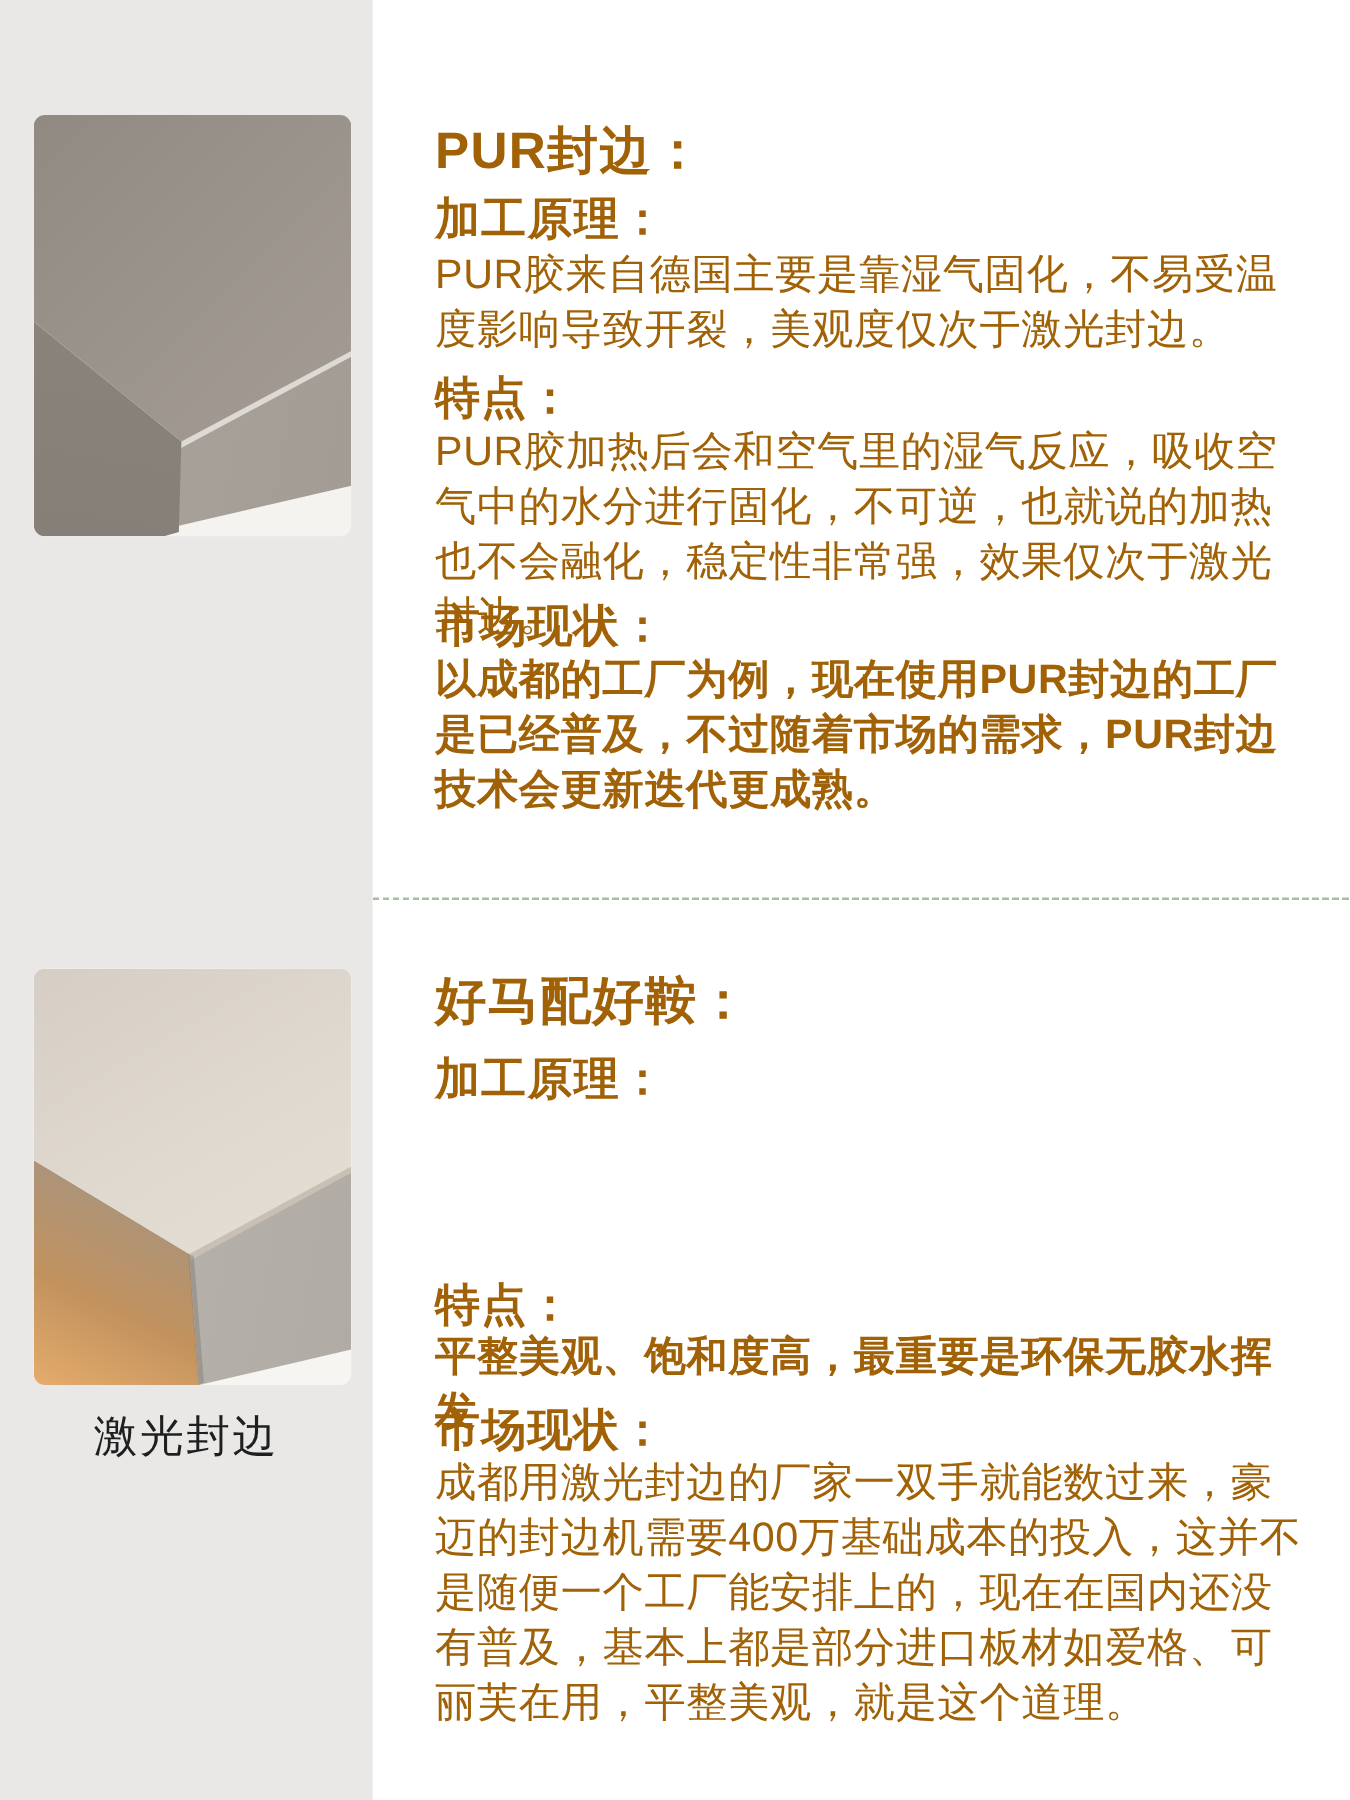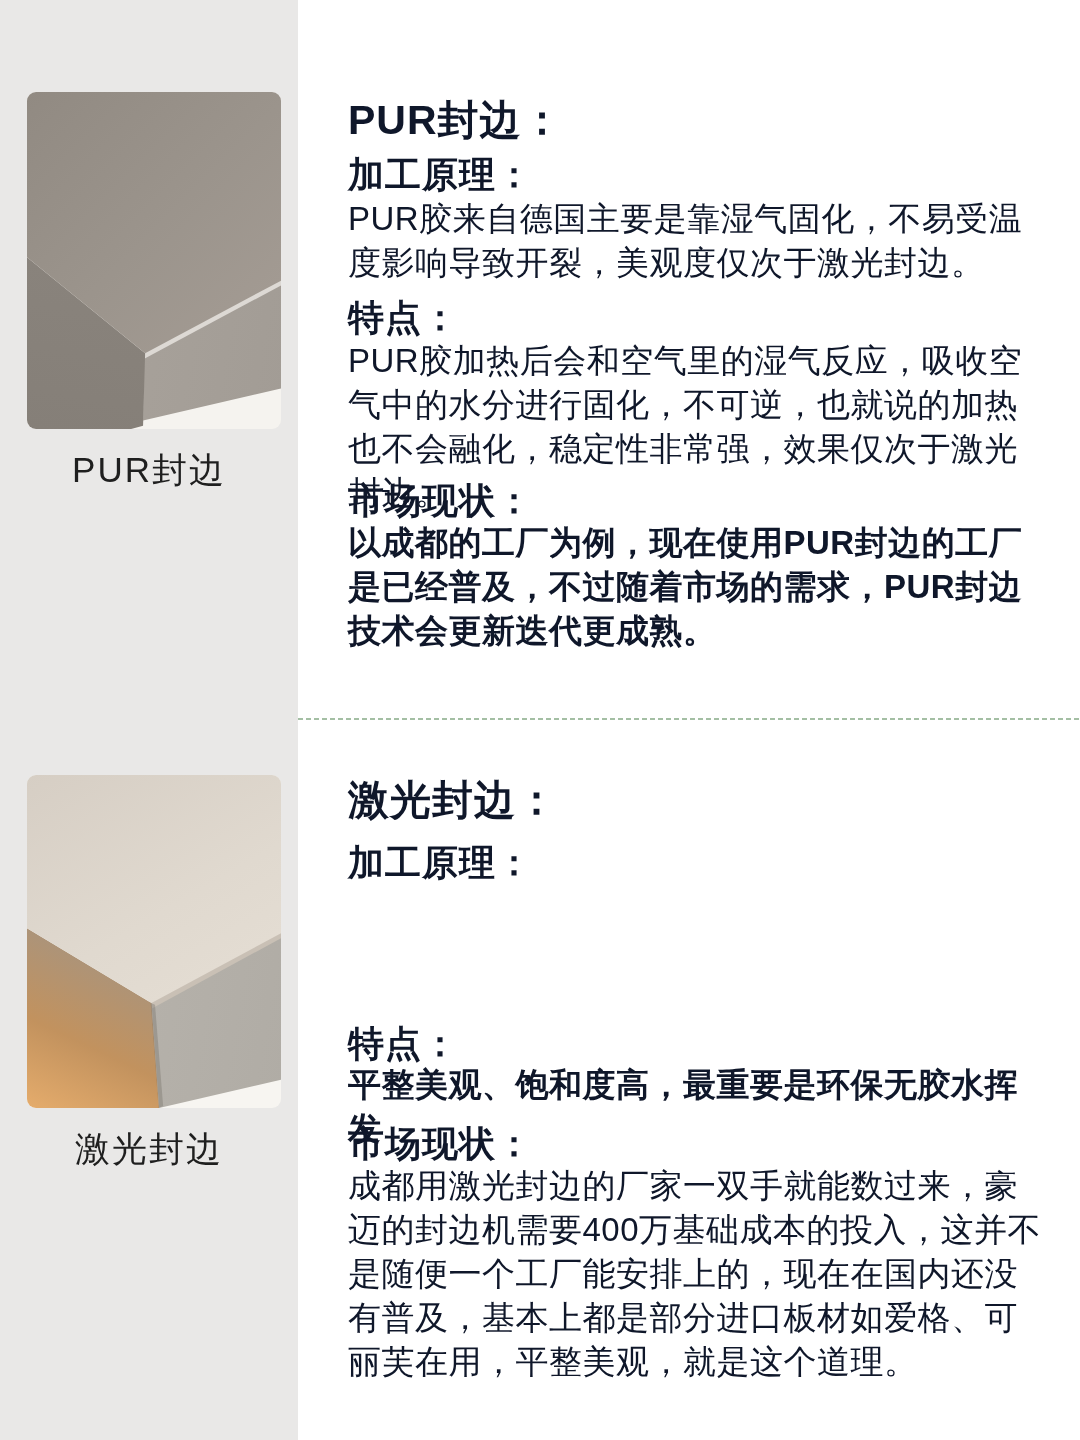--- a/index.html
+++ b/index.html
@@ -62,21 +62,21 @@
 
   
   .caption {
     position:absolute; left:0; width:298px; text-align:center;
     font-size:35px; color:#1f1f1f; letter-spacing:2px;
   }
   #caption-pur   { top:447px; }
   #caption-laser { top:1126px; }
 
   
-  .txt { position:absolute; left:348px; width:702px; color:#0f172a; }
+  .txt { position:absolute; left:348px; width:702px; color:#a16207; }
   .title   { font-size:41px; font-weight:600; letter-spacing:1px; }
   .heading { font-size:36px; font-weight:600; letter-spacing:1px; }
   .body    { font-size:33px; line-height:44px; letter-spacing:0.5px; }
 
   #s1-title { top:93px; }
   #s1-h1 { top:151px; }  #s1-p1 { top:197px; }
   #s1-h2 { top:294px; }  #s1-p2 { top:339px; }
   #s1-h3 { top:477px; }  #s1-p3 { top:521px;font-weight:bold; }
 
   .divider {
@@ -95,41 +95,40 @@
 <div class="page">
 
   <div class="sidebar"></div>
 
   <figure class="photo" id="photo-pur">
     <div class="face pur-front"></div>
     <div class="face pur-highlight"></div>
     <div class="face pur-left"></div>
     <div class="face pur-top"></div>
   </figure>
-  <div class="caption" id="caption-pur">PUR封边</div>
 
   <h1 class="txt title" id="s1-title">PUR封边：</h1>
   <h2 class="txt heading" id="s1-h1">加工原理：</h2>
   <p class="txt body" id="s1-p1">PUR胶来自德国主要是靠湿气固化，不易受温度影响导致开裂，美观度仅次于激光封边。</p>
   <h2 class="txt heading" id="s1-h2">特点：</h2>
   <p class="txt body" id="s1-p2">PUR胶加热后会和空气里的湿气反应，吸收空气中的水分进行固化，不可逆，也就说的加热也不会融化，稳定性非常强，效果仅次于激光封边。</p>
   <h2 class="txt heading" id="s1-h3">市场现状：</h2>
   <p class="txt body" id="s1-p3">以成都的工厂为例，现在使用PUR封边的工厂是已经普及，不过随着市场的需求，PUR封边技术会更新迭代更成熟。</p>
 
   <div class="divider"></div>
 
   <figure class="photo" id="photo-laser">
     <div class="face laser-right"></div>
     <div class="face laser-edgeline"></div>
     <div class="face laser-left"></div>
     <div class="face laser-sliver"></div>
     <div class="face laser-top"></div>
   </figure>
   <div class="caption" id="caption-laser">激光封边</div>
 
-  <h1 class="txt title" id="s2-title">激光封边：</h1>
+  <h1 class="txt title" id="s2-title">好马配好鞍：</h1>
   <h2 class="txt heading" id="s2-h1">加工原理：</h2>
   <h2 class="txt heading" id="s2-h2">特点：</h2>
   <p class="txt body" id="s2-p2">平整美观、饱和度高，最重要是环保无胶水挥发</p>
   <h2 class="txt heading" id="s2-h3">市场现状：</h2>
   <p class="txt body" id="s2-p3">成都用激光封边的厂家一双手就能数过来，豪迈的封边机需要400万基础成本的投入，这并不是随便一个工厂能安排上的，现在在国内还没有普及，基本上都是部分进口板材如爱格、可丽芙在用，平整美观，就是这个道理。</p>
 
 </div>
 
 </body></html>

